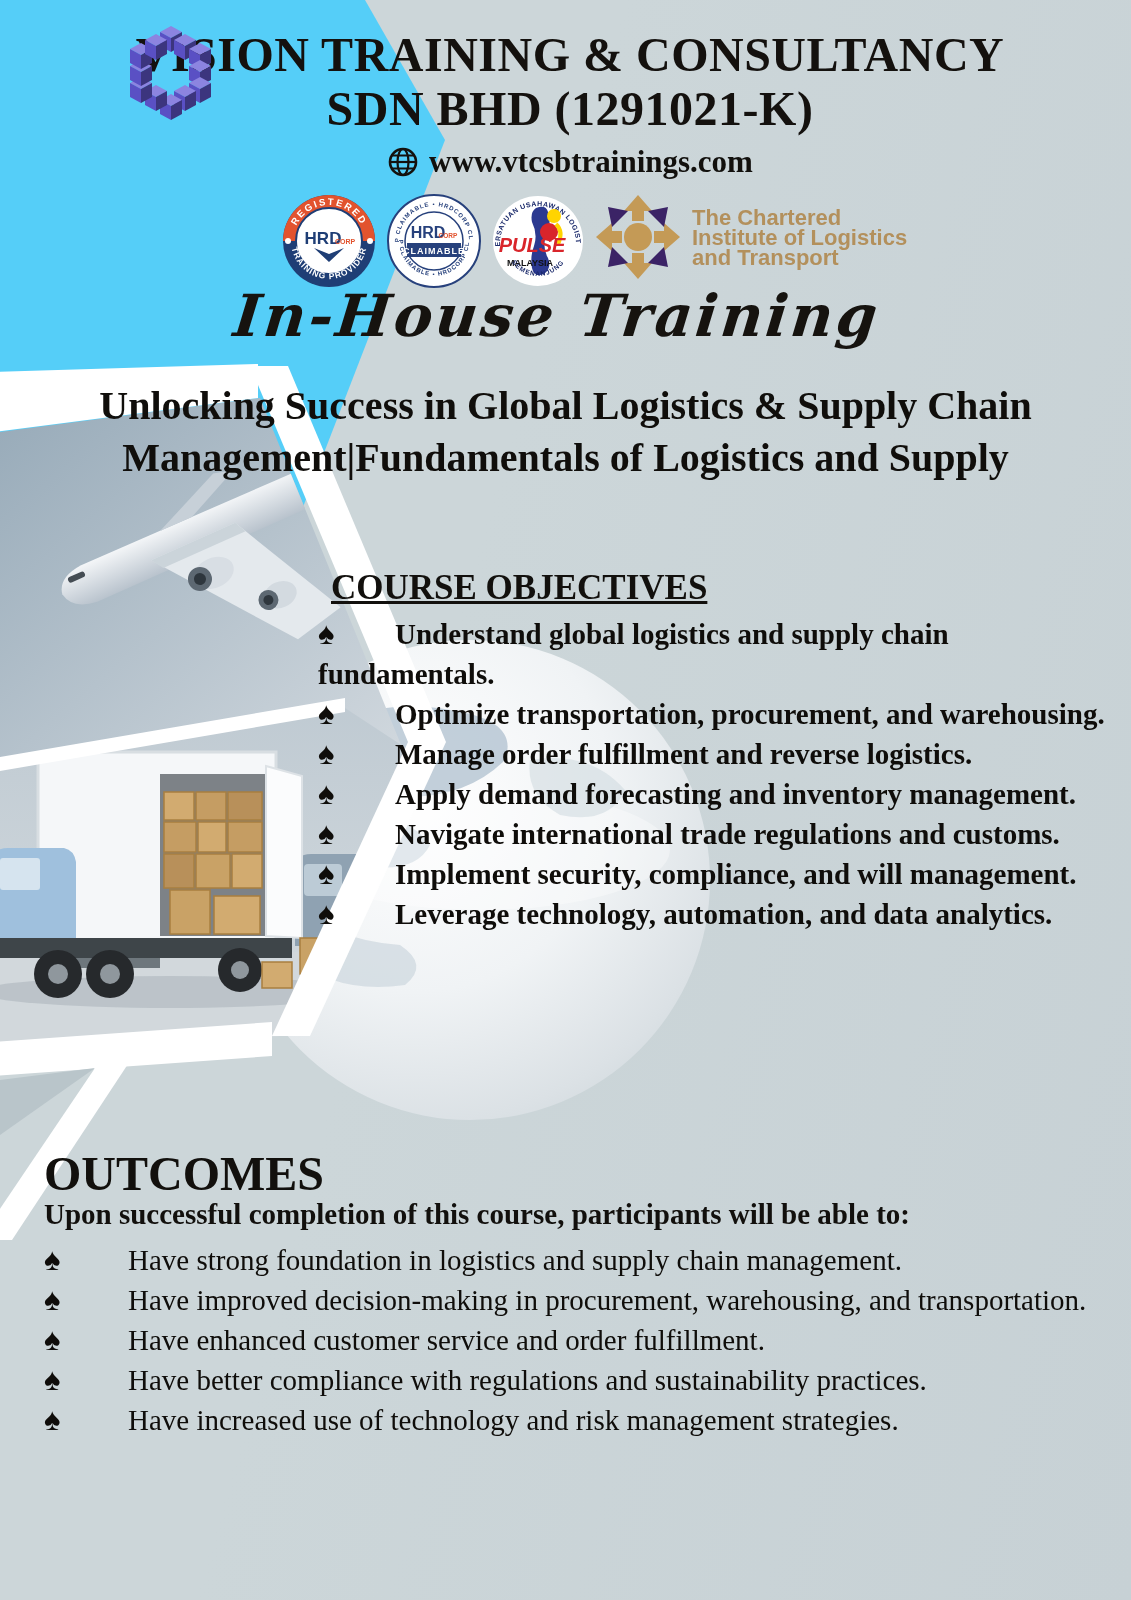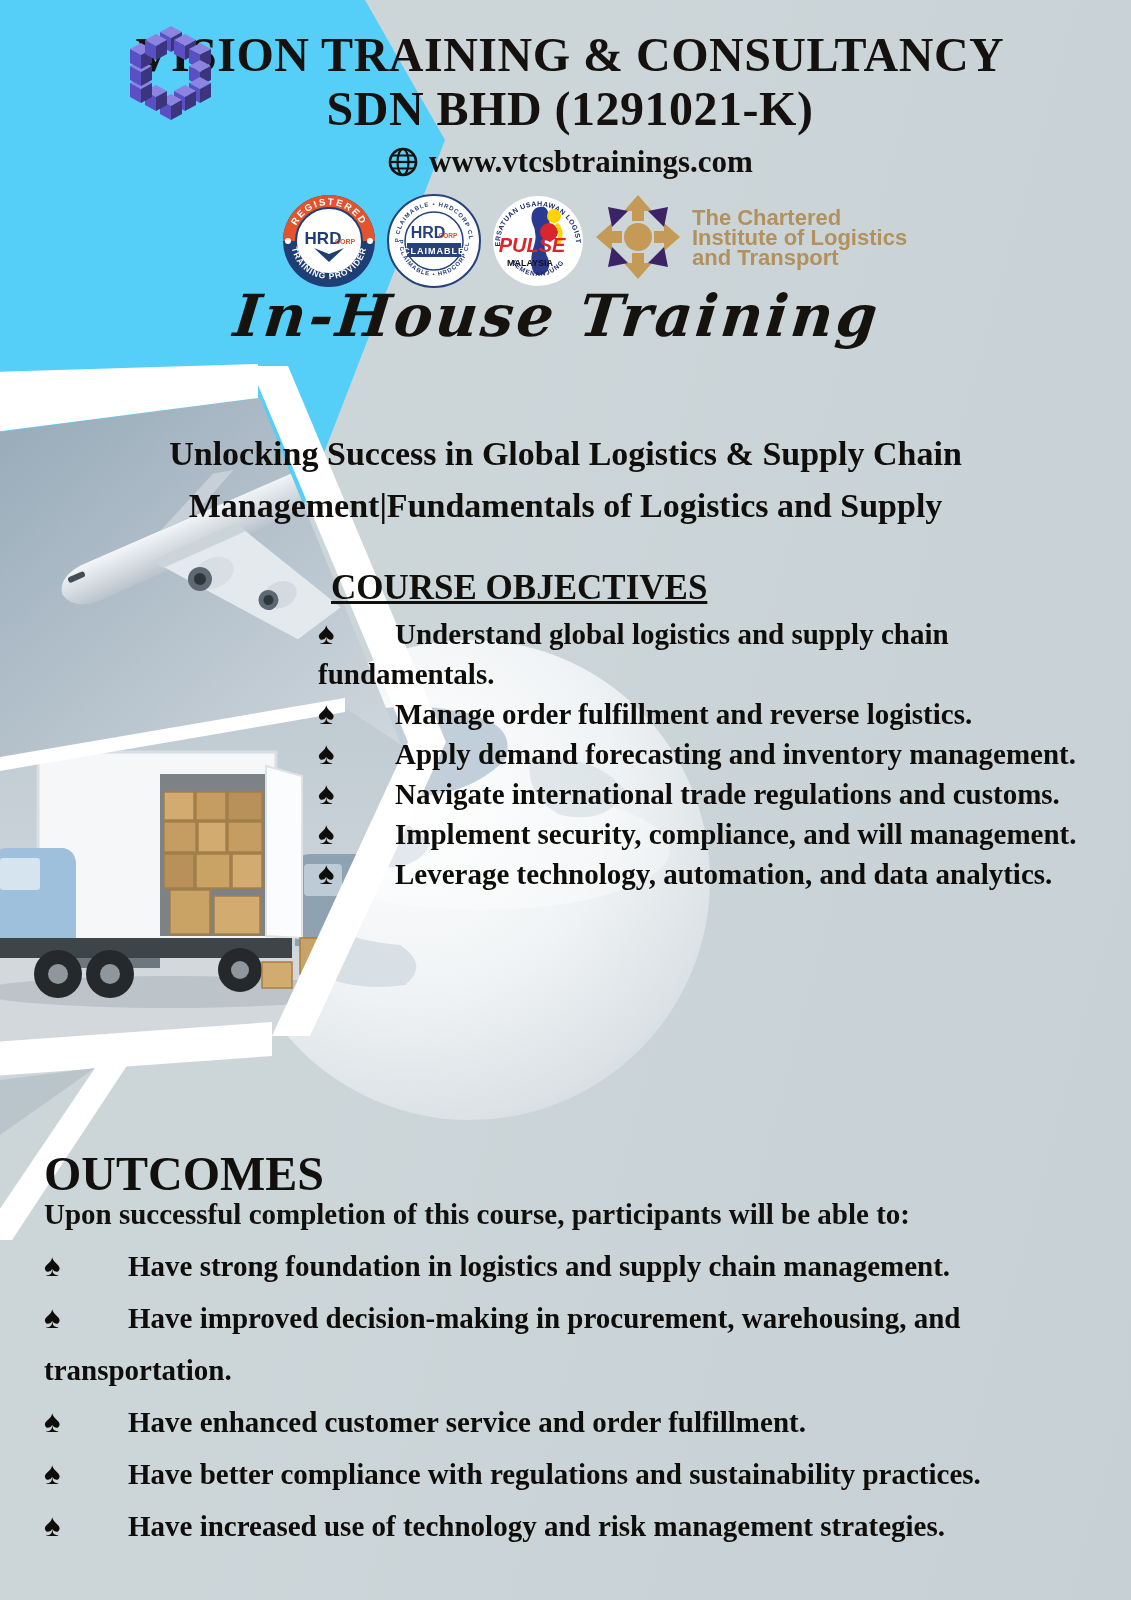--- a/index.html
+++ b/index.html
@@ -45,33 +45,33 @@
   
   .logos-row{left:282px; top:194px; z-index:5; display:flex; align-items:flex-start; gap:11px;}
   .cilt-text{font-family:"Liberation Sans",sans-serif; font-weight:700; font-size:22px;
     line-height:20px; color:#b3905c; padding-top:14px;}
 
   
   .script-banner{left:0; top:282px; width:1114px; text-align:center; z-index:5;
     font-family:"DejaVu Serif", serif; font-style:italic; font-weight:700;
     font-size:58px; letter-spacing:3px; transform:skewX(-6deg); color:#16130f;}
   .main-title{left:25px; top:380px; width:1081px; text-align:center; z-index:5;
-    font-size:34px; font-weight:700; line-height:52px; color:#100e0b;margin-top:48px;}
+    font-size:40px; font-weight:700; line-height:52px; color:#100e0b;}
 
   
   .obj-heading{left:331px; top:568px; z-index:5; font-size:35px; font-weight:700;text-decoration:underline;}
   .obj-list{left:318px; top:614px; width:792px; z-index:5;}
   .obj-item{font-size:29px; font-weight:700; line-height:40px; color:#0f0d0a;}
   .obj-item .spade{display:inline-block; width:77px; font-size:31px;}
 
   
   .out-heading{left:44px; top:1146px; z-index:5; font-size:48px; font-weight:700;}
   .out-intro{left:44px; top:1198px; width:1050px; z-index:5; font-size:29px; font-weight:700;}
   .out-list{left:44px; top:1240px; width:1052px; z-index:5;}
-  .out-item{font-size:29px; font-weight:700; line-height:52px; color:#0f0d0a;}
+  .out-item{font-size:29px; font-weight:400; line-height:40px; color:#0f0d0a;}
   .out-item .spade{display:inline-block; width:84px; font-size:31px;}
 
   svg text{font-family:"Liberation Sans",sans-serif;}
 </style>
 </head>
 <body>
 
 <div class="poster">
 
   <div class="abs globe-photo">
@@ -312,20 +312,21 @@
   <div class="abs script-banner">In-House Training</div>
 
   <div class="abs main-title">
     <div>Unlocking Success in Global Logistics &amp; Supply Chain</div>
     <div>Management|Fundamentals of Logistics and Supply</div>
   </div>
 
   <div class="abs obj-heading">COURSE OBJECTIVES</div>
   <div class="abs obj-list">
     <div class="obj-item"><span class="spade">♠</span><span>Understand global logistics and supply chain fundamentals.</span></div>
+    <div class="obj-item"><span class="spade">♠</span><span>Optimize transportation, procurement, and warehousing.</span></div>
     <div class="obj-item"><span class="spade">♠</span><span>Manage order fulfillment and reverse logistics.</span></div>
     <div class="obj-item"><span class="spade">♠</span><span>Apply demand forecasting and inventory management.</span></div>
     <div class="obj-item"><span class="spade">♠</span><span>Navigate international trade regulations and customs.</span></div>
     <div class="obj-item"><span class="spade">♠</span><span>Implement security, compliance, and will management.</span></div>
     <div class="obj-item"><span class="spade">♠</span><span>Leverage technology, automation, and data analytics.</span></div>
   </div>
 
   <div class="abs out-heading">OUTCOMES</div>
   <div class="abs out-intro">Upon successful completion of this course, participants will be able to:</div>
   <div class="abs out-list">

